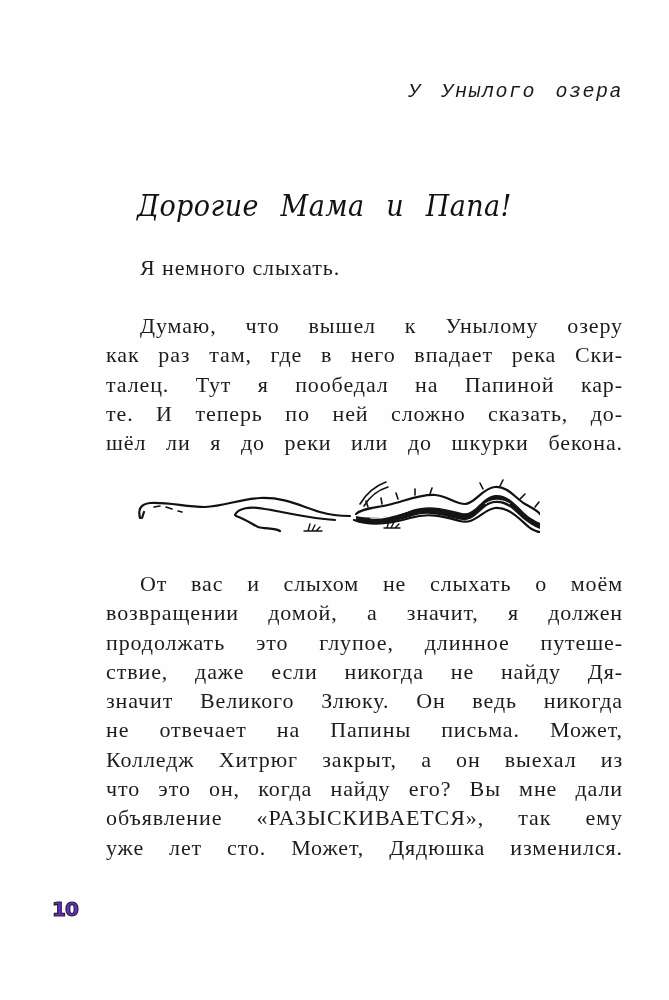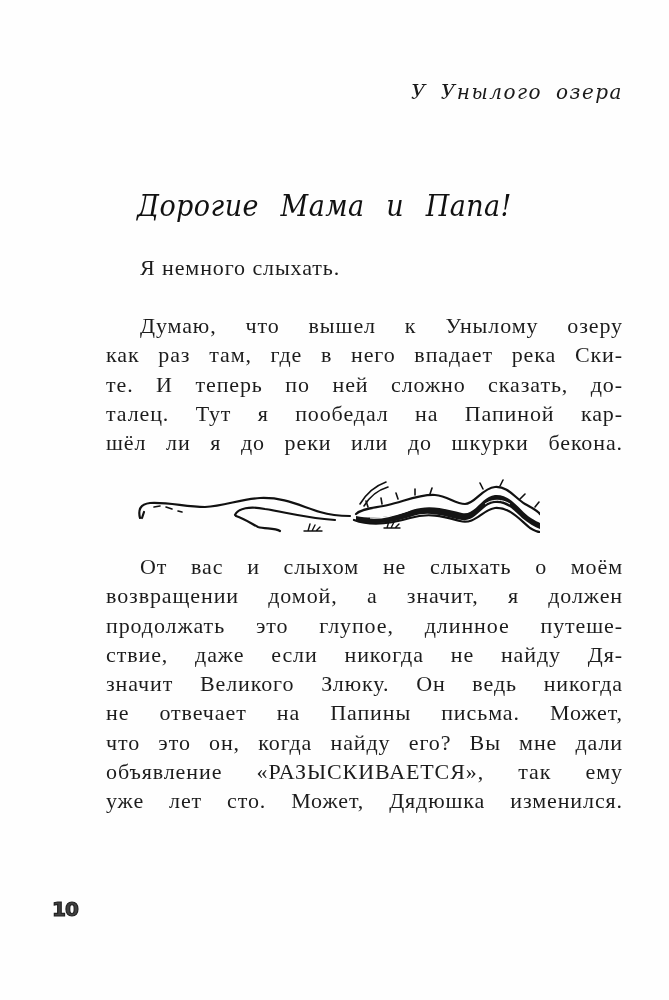--- a/index.html
+++ b/index.html
@@ -27,21 +27,21 @@
       top: 77px;
       text-align: right;
       font-family: "DejaVu Serif", "Liberation Serif", serif;
       font-style: italic;
       font-size: 20px;
       line-height: 30px;
       letter-spacing: 1.5px;
       word-spacing: 6px;
       color: #1a1a1a;
     }
-    .header-line { display: block; white-space: nowrap; }
+    .header-line { display: block; white-space: nowrap; font-family: Liberation Mono, monospace; }
 
     .salutation {
       position: absolute;
       left: 137px;
       top: 186px;
       font-family: "DejaVu Serif", "Liberation Serif", serif;
       font-style: italic;
       font-weight: normal;
       font-size: 30px;
       line-height: 40px;
@@ -68,38 +68,38 @@
       white-space: nowrap;
       text-align: justify;
       text-align-last: justify;
       height: 29.3px;
     }
     .line.indent { padding-left: 34px; }
     .line.last { text-align-last: left; }
 
     #p1 { top: 253px; }
     #p2 { top: 311px; }
-    #p3 { top: 552px; }
+    #p3 { top: 569px; }
 
     .illustration {
       position: absolute;
       left: 130px;
       top: 474px;
       width: 410px;
       height: 60px;
     }
 
     .page-number {
       position: absolute;
       left: 52px;
       top: 897px;
       font-family: "DejaVu Sans", "Liberation Sans", sans-serif;
       font-size: 20px;
       font-weight: bold;
-      color: #404040;
+      color: #6d28d9;
       -webkit-text-stroke: 1.2px #222;
       letter-spacing: -1px;
     }
   </style>
 </head>
 <body>
 
 <div class="page">
 
   <div class="header-block">
@@ -108,22 +108,22 @@
 
   <div class="salutation">Дорогие Мама и Папа!</div>
 
   <div class="para" id="p1">
     <span class="line indent last">Я немного слыхать.</span>
   </div>
 
   <div class="para" id="p2">
     <span class="line indent">Думаю, что вышел к Унылому озеру</span>
     <span class="line">как раз там, где в него впадает река Ски-</span>
+    <span class="line">талец. Тут я пообедал на Папиной кар-</span>
     <span class="line">те. И теперь по ней сложно сказать, до-</span>
-    <span class="line">талец. Тут я пообедал на Папиной кар-</span>
     <span class="line">шёл ли я до реки или до шкурки бекона.</span>
   </div>
 
   <svg class="illustration" viewBox="0 0 410 60" xmlns="http://www.w3.org/2000/svg">
     <g fill="none" stroke="#111" stroke-width="2.2" stroke-linecap="round" stroke-linejoin="round">
 
       <path d="M10 44 C8 36, 10 30, 20 29 C40 28, 55 33, 75 33 C95 32, 110 25, 130 24 C155 23, 170 32, 190 38 C200 41, 210 42, 220 42"></path>
       <path d="M12 44 L14 38"></path>
       <path d="M24 33 L30 32 M36 33 L42 35 M48 37 L52 38" stroke-width="1.6"></path>
 
@@ -147,20 +147,21 @@
     <path d="M355 30 C362 25, 372 25, 380 30" fill="none" stroke="#fefefe" stroke-width="1"></path>
   </svg>
 
   <div class="para" id="p3">
     <span class="line indent">От вас и слыхом не слыхать о моём</span>
     <span class="line">возвращении домой, а значит, я должен</span>
     <span class="line">продолжать это глупое, длинное путеше-</span>
     <span class="line">ствие, даже если никогда не найду Дя-</span>
     <span class="line">значит Великого Злюку. Он ведь никогда</span>
     <span class="line">не отвечает на Папины письма. Может,</span>
+    <span class="line">Колледж Хитрюг закрыт, а он выехал из</span>
     <span class="line">что это он, когда найду его? Вы мне дали</span>
     <span class="line">объявление «РАЗЫСКИВАЕТСЯ», так ему</span>
     <span class="line">уже лет сто. Может, Дядюшка изменился.</span>
   </div>
 
   <div class="page-number">10</div>
 
 </div>
 
 </body></html>

